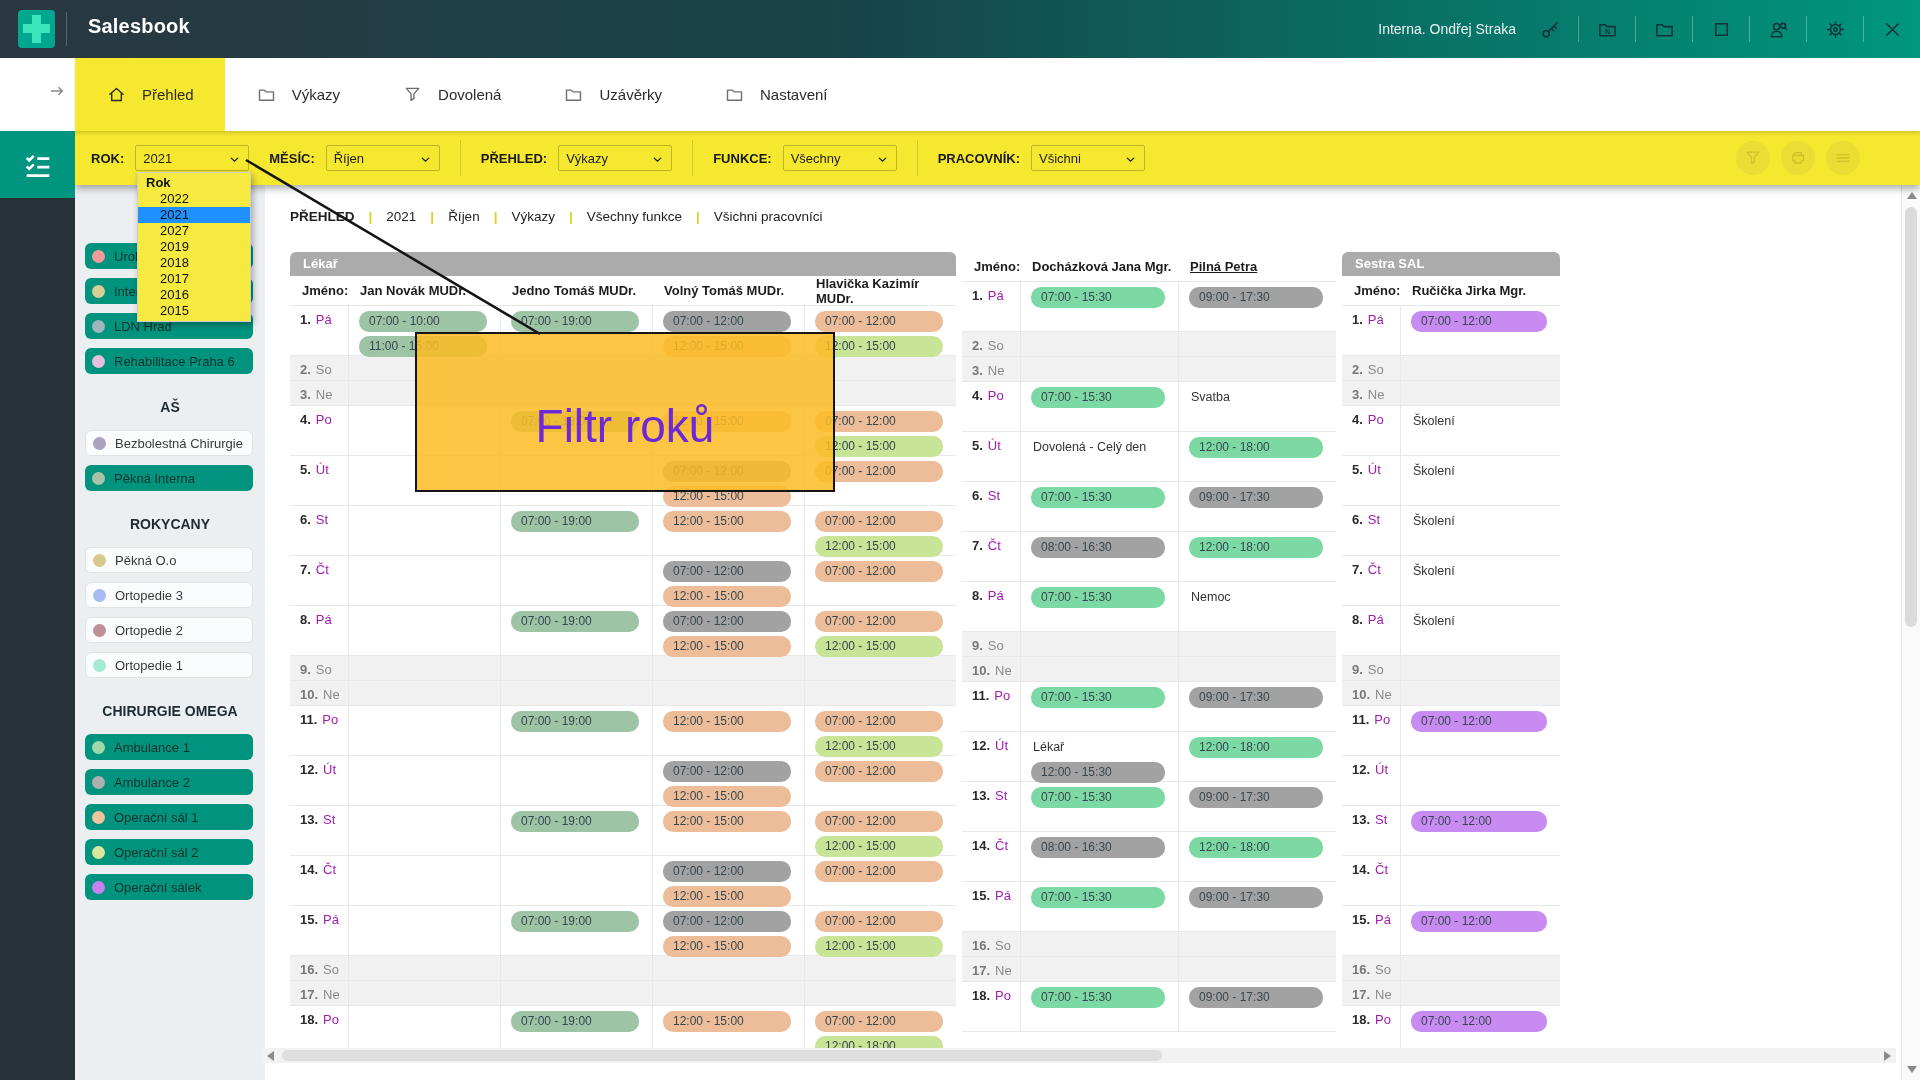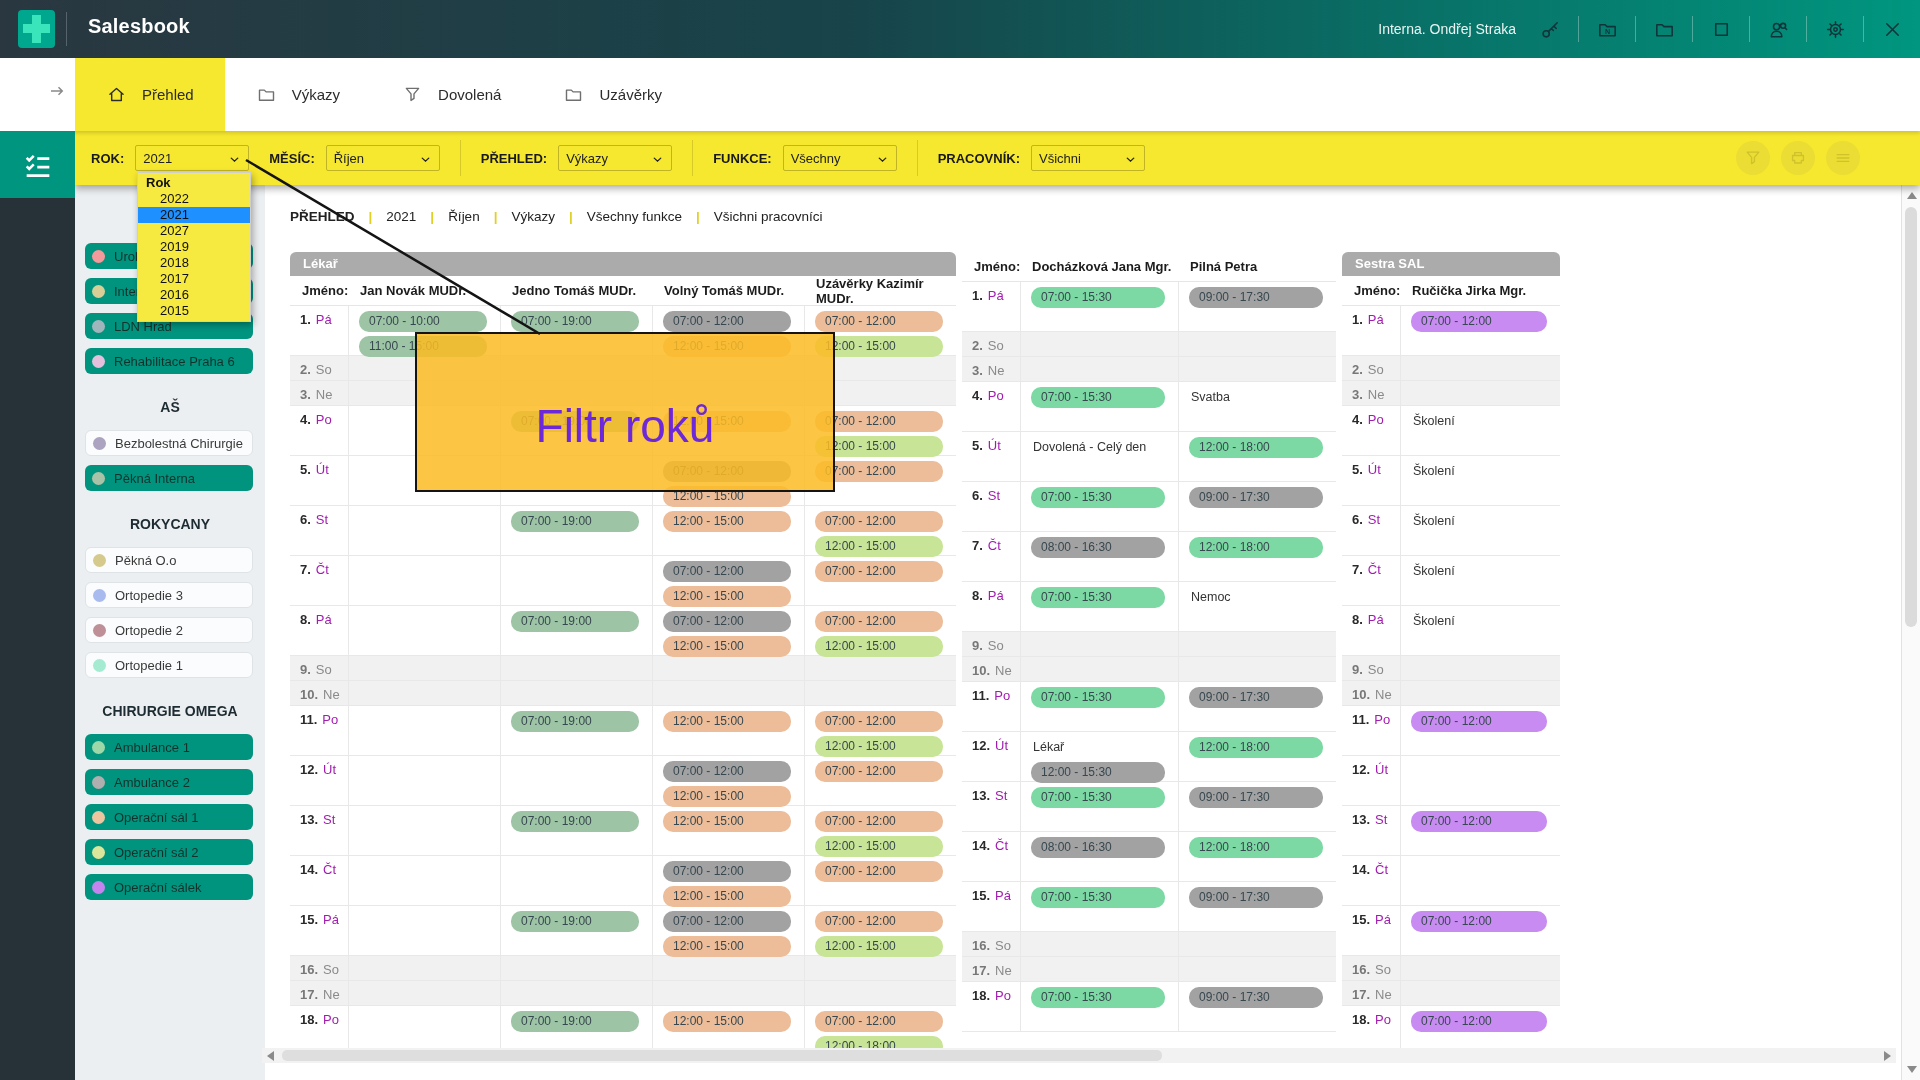--- a/index.html
+++ b/index.html
@@ -217,20 +217,26 @@
           <span class="ticon"><svg viewBox="0 0 24 24" fill="none" stroke="currentColor" stroke-width="1.6" stroke-linecap="round" stroke-linejoin="round">
               <path d="M5 5 L19 5 L13.7 11.3 L13.7 16.5 L10.3 18.8 L10.3 11.3 Z"></path>
             </svg></span>
           <span class="tlabel">Dovolená</span>
         </div>
         <div class="tab">
           <span class="ticon"><svg viewBox="0 0 24 24" fill="none" stroke="currentColor" stroke-width="1.6" stroke-linecap="round" stroke-linejoin="round">
               <path d="M4 7 L9.5 7 L11.5 9 L20 9 L20 18.5 L4 18.5 Z"></path>
             </svg></span>
           <span class="tlabel">Uzávěrky</span>
+        </div>
+        <div class="tab">
+          <span class="ticon"><svg viewBox="0 0 24 24" fill="none" stroke="currentColor" stroke-width="1.6" stroke-linecap="round" stroke-linejoin="round">
+              <path d="M4 7 L9.5 7 L11.5 9 L20 9 L20 18.5 L4 18.5 Z"></path>
+            </svg></span>
+          <span class="tlabel">Nastavení</span>
         </div>
       </span>
   </div>
 
   <div class="filterbar">
     <span id="filters-holder" style="display:flex;align-items:center;">
         <span class="fgroup">
           <span class="flabel">ROK:</span>
           <span class="fselect">
             <span class="fval">2021</span>
@@ -391,21 +397,21 @@
       <span class="bc-item">Všichni pracovníci</span>
     </div>
   <div class="table-wrap" id="table-wrap">
       <div class="tgroup">
         <div class="band">Lékař</div>
         <div class="hdr-row">
           <div class="hdr-cell" style="width: 58px;">Jméno:</div>
           <div class="hdr-cell" style="width: 152px;">Jan Novák MUDr.</div>
           <div class="hdr-cell" style="width: 152px;">Jedno Tomáš MUDr.</div>
           <div class="hdr-cell" style="width: 152px;">Volný Tomáš MUDr.</div>
-          <div class="hdr-cell" style="width: 152px;">Uzávěrky Kazimír MUDr.</div>
+          <div class="hdr-cell" style="width: 152px;">Hlavička Kazimír MUDr.</div>
         </div>
         <div class="trow" style="height: 50px;">
           <div class="cell-day" style="width: 58px;"><span class="dnum">1.</span><span class="dname">Pá</span></div>
           <div class="bcell" style="width: 152px;">
             <div class="badge" style="background: rgb(157, 196, 165);">07:00 - 10:00</div>
             <div class="badge" style="background: rgb(157, 196, 165);">11:00 - 15:00</div>
           </div>
           <div class="bcell" style="width: 152px;">
             <div class="badge" style="background: rgb(157, 196, 165);">07:00 - 19:00</div>
           </div>
@@ -606,21 +612,21 @@
           <div class="bcell" style="width: 152px;">
             <div class="badge" style="background: rgb(236, 189, 152);">07:00 - 12:00</div>
             <div class="badge" style="background: rgb(200, 229, 151);">12:00 - 18:00</div>
           </div>
         </div>
       </div>
       <div class="tgroup">
         <div class="hdr-row">
           <div class="hdr-cell" style="width: 58px;">Jméno:</div>
           <div class="hdr-cell" style="width: 158px;">Docházková Jana Mgr.</div>
-          <div class="hdr-cell" style="width: 158px;">Pilná Petra</div>
+          <div class="hdr-cell" style="width: 158px; text-decoration: underline;">Pilná Petra</div>
         </div>
         <div class="trow" style="height: 50px;">
           <div class="cell-day" style="width: 58px;"><span class="dnum">1.</span><span class="dname">Pá</span></div>
           <div class="bcell" style="width: 158px;">
             <div class="badge" style="background: rgb(124, 217, 163);">07:00 - 15:30</div>
           </div>
           <div class="bcell" style="width: 158px;">
             <div class="badge" style="background: rgb(162, 162, 162);">09:00 - 17:30</div>
           </div>
         </div>

